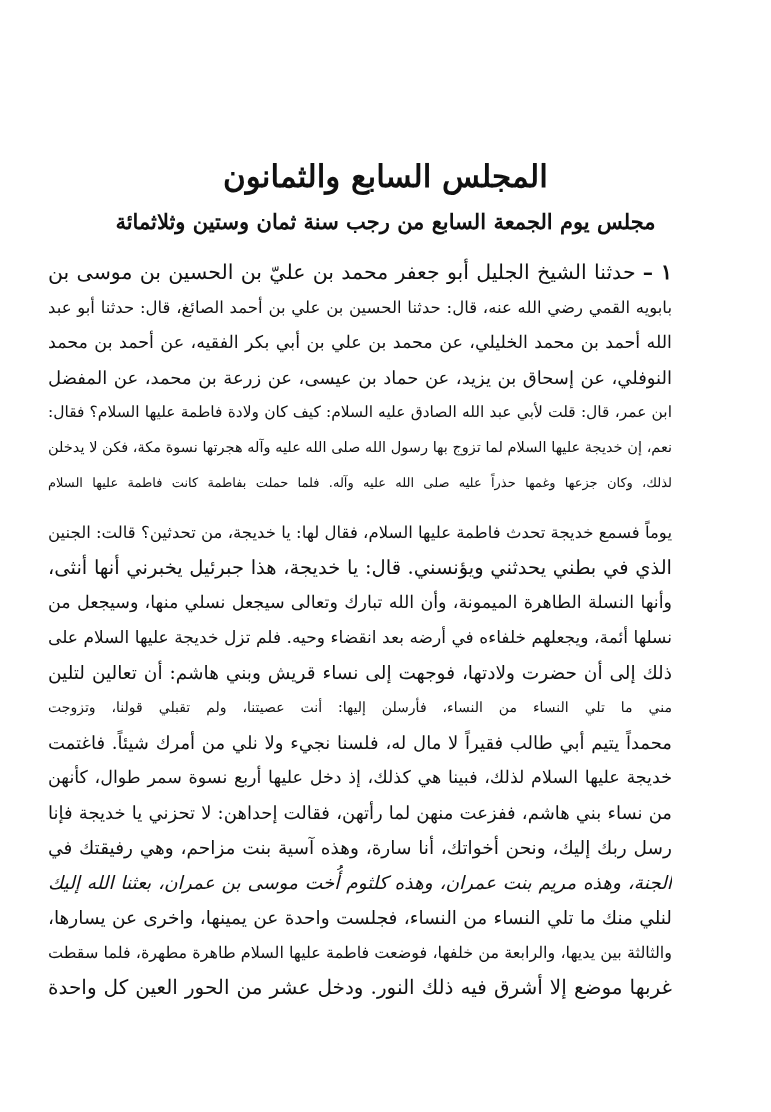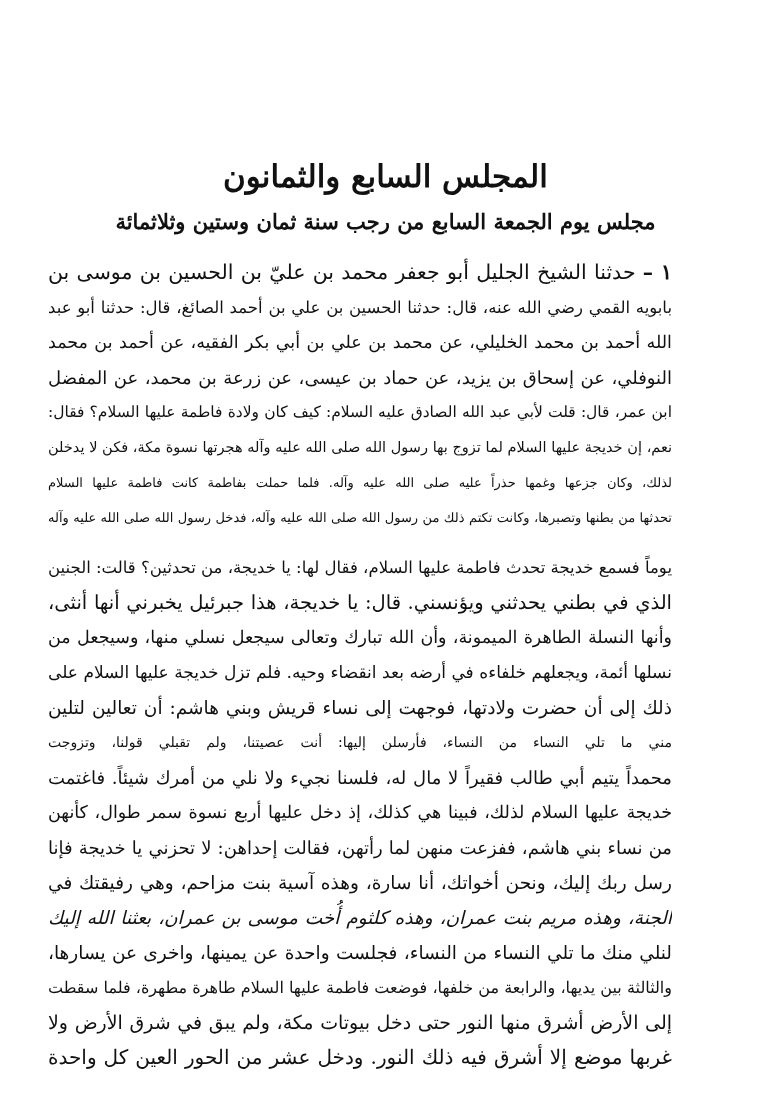--- a/index.html
+++ b/index.html
@@ -114,31 +114,29 @@
     <div class="line first" style="font-size: 20.5px;">
       <span class="hadith-number">١ –</span>
       <span>حدثنا الشيخ الجليل أبو جعفر محمد بن عليّ بن الحسين بن موسى بن</span>
     </div>
     <div class="line" style="font-size: 16.5px;">بابويه القمي رضي الله عنه، قال: حدثنا الحسين بن علي بن أحمد الصائغ، قال: حدثنا أبو عبد</div>
     <div class="line" style="font-size: 17.5px;">الله أحمد بن محمد الخليلي، عن محمد بن علي بن أبي بكر الفقيه، عن أحمد بن محمد</div>
     <div class="line" style="font-size: 18px;">النوفلي، عن إسحاق بن يزيد، عن حماد بن عيسى، عن زرعة بن محمد، عن المفضل</div>
     <div class="line" style="font-size: 15.5px;">ابن عمر، قال: قلت لأبي عبد الله الصادق عليه السلام: كيف كان ولادة فاطمة عليها السلام؟ فقال:</div>
     <div class="line" style="font-size: 14.5px;">نعم، إن خديجة عليها السلام لما تزوج بها رسول الله صلى الله عليه وآله هجرتها نسوة مكة، فكن لا يدخلن</div>
     <div class="line" style="font-size: 13px;">لذلك، وكان جزعها وغمها حذراً عليه صلى الله عليه وآله. فلما حملت بفاطمة كانت فاطمة عليها السلام</div>
-    <div class="line" style="font-size: 13px;">تحدثها من بطنها وتصبرها، وكانت تكتم ذلك من رسول الله صلى الله عليه وآله، فدخل رسول الله صلى الله عليه وآله</div>
     <div class="line" style="font-size: 16.5px; margin-top: 15px;">يوماً فسمع خديجة تحدث فاطمة عليها السلام، فقال لها: يا خديجة، من تحدثين؟ قالت: الجنين</div>
     <div class="line" style="font-size: 19.5px;">الذي في بطني يحدثني ويؤنسني. قال: يا خديجة، هذا جبرئيل يخبرني أنها أنثى،</div>
     <div class="line" style="font-size: 17.5px;">وأنها النسلة الطاهرة الميمونة، وأن الله تبارك وتعالى سيجعل نسلي منها، وسيجعل من</div>
     <div class="line" style="font-size: 17px;">نسلها أئمة، ويجعلهم خلفاءه في أرضه بعد انقضاء وحيه. فلم تزل خديجة عليها السلام على</div>
     <div class="line" style="font-size: 18.5px;">ذلك إلى أن حضرت ولادتها، فوجهت إلى نساء قريش وبني هاشم: أن تعالين لتلين</div>
     <div class="line" style="font-size: 14px;">مني ما تلي النساء من النساء، فأرسلن إليها: أنت عصيتنا، ولم تقبلي قولنا، وتزوجت</div>
     <div class="line" style="font-size: 18px;">محمداً يتيم أبي طالب فقيراً لا مال له، فلسنا نجيء ولا نلي من أمرك شيئاً. فاغتمت</div>
     <div class="line" style="font-size: 17.5px;">خديجة عليها السلام لذلك، فبينا هي كذلك، إذ دخل عليها أربع نسوة سمر طوال، كأنهن</div>
     <div class="line" style="font-size: 18px;">من نساء بني هاشم، ففزعت منهن لما رأتهن، فقالت إحداهن: لا تحزني يا خديجة فإنا</div>
     <div class="line" style="font-size: 18.5px;">رسل ربك إليك، ونحن أخواتك، أنا سارة، وهذه آسية بنت مزاحم، وهي رفيقتك في</div>
     <div class="line" style="font-size: 18.5px; font-style: italic;">الجنة، وهذه مريم بنت عمران، وهذه كلثوم أُخت موسى بن عمران، بعثنا الله إليك</div>
     <div class="line" style="font-size: 18.5px;">لنلي منك ما تلي النساء من النساء، فجلست واحدة عن يمينها، واخرى عن يسارها،</div>
     <div class="line" style="font-size: 16px;">والثالثة بين يديها، والرابعة من خلفها، فوضعت فاطمة عليها السلام طاهرة مطهرة، فلما سقطت</div>
-    <div class="line" style="font-size: 19px;">إلى الأرض أشرق منها النور حتى دخل بيوتات مكة، ولم يبق في شرق الأرض ولا</div>
     <div class="line last">غربها موضع إلا أشرق فيه ذلك النور. ودخل عشر من الحور العين كل واحدة</div>
   </div>
 
 </div>
 
 </body></html>

